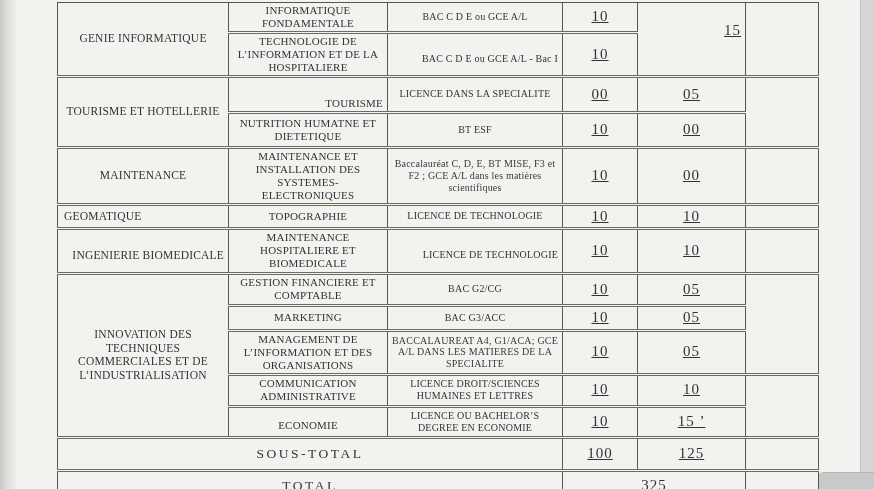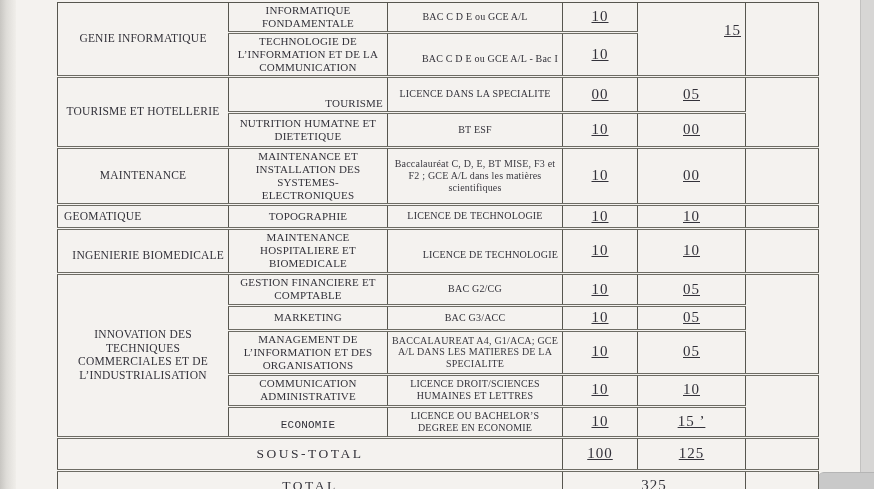--- a/index.html
+++ b/index.html
@@ -34,21 +34,21 @@
   tr.first td{border-top:1px solid #57564f;}
   td.cut-top{border-top:none;}
   tr.last td{border-bottom:none;}
   .fam{font-size:11.5px;}
   .spec{font-size:11px;}
   .dip{font-size:10px;}
   .dip-sm{font-size:10px;color:#3a3940;}
   .num{font-size:15px;letter-spacing:1px;text-decoration:underline;}
   .left{text-align:left;padding-left:6px;}
   .vtop{vertical-align:top;padding-top:19px;text-align:right;}
-  .vbot{vertical-align:bottom;padding-bottom:4px;font-family:Liberation Mono, monospace;}
+  .vbot{vertical-align:bottom;padding-bottom:4px;}
   .totlabel{font-size:13.5px;letter-spacing:2.5px;text-align:center;}
 </style>
 </head>
 <body>
 
 <div class="scan-left-edge"></div>
 <div class="scan-right-strip"></div>
 <div class="scan-corner-box"></div>
 
 <table class="adm">
@@ -64,21 +64,21 @@
   <tbody>
       <tr class="first" style="height:30px">
     <td class="fam cut-top" rowspan="2">GENIE INFORMATIQUE</td>
     <td class="spec">INFORMATIQUE FONDAMENTALE</td>
     <td class="dip">BAC C D E ou GCE A/L</td>
     <td class="num">10</td>
     <td class="num vtop" rowspan="2">15</td>
     <td rowspan="2"></td>
   </tr>
   <tr style="height:38px">
-    <td class="spec">TECHNOLOGIE DE L’INFORMATION ET DE LA COMMUNICATION</td>
+    <td class="spec">TECHNOLOGIE DE L’INFORMATION ET DE LA HOSPITALIERE</td>
     <td class="dip vtop">BAC C D E ou GCE A/L - Bac I</td>
     <td class="num">10</td>
   </tr>
 
   <tr style="height:35px">
     <td class="fam" rowspan="2">TOURISME ET HOTELLERIE</td>
     <td class="spec vtop">TOURISME</td>
     <td class="dip">LICENCE DANS LA SPECIALITE</td>
     <td class="num">00</td>
     <td class="num">05</td>

